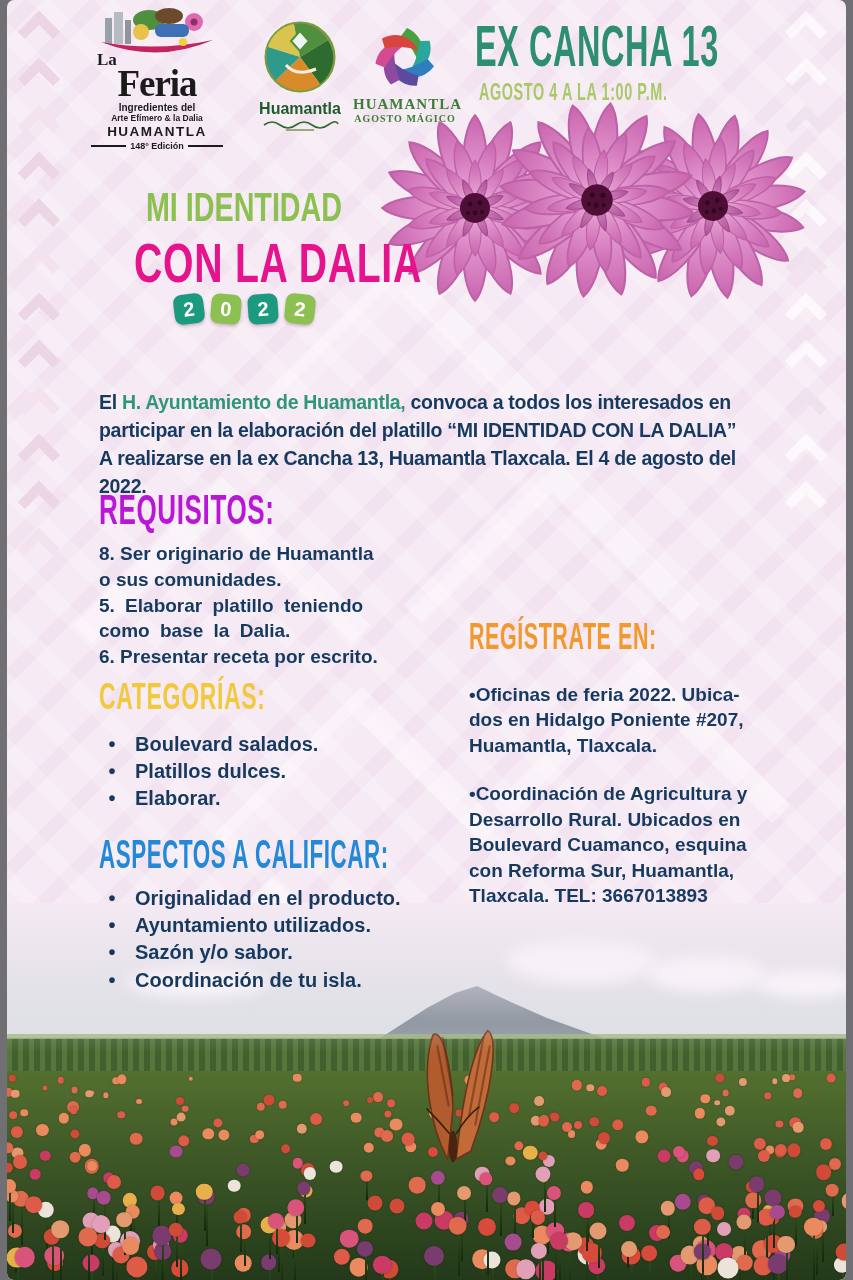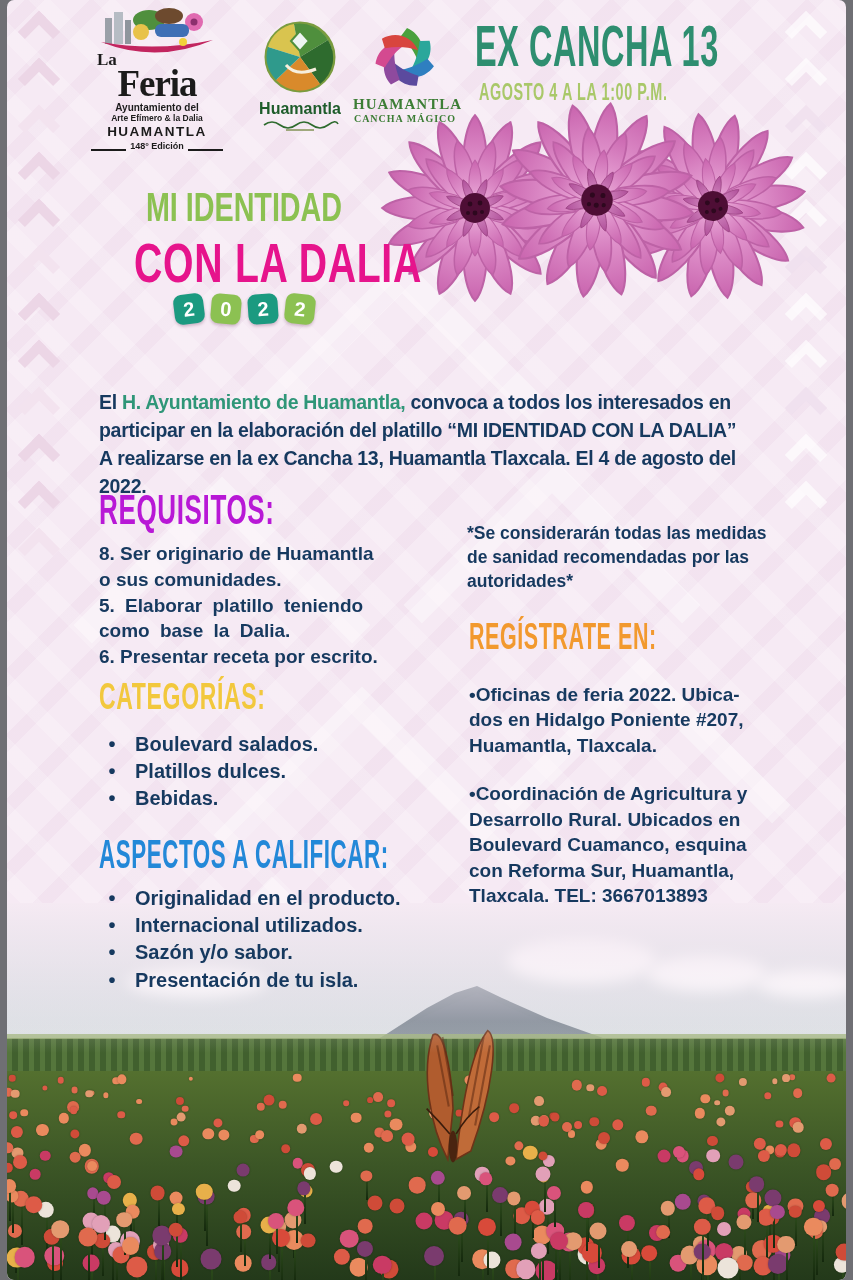--- a/index.html
+++ b/index.html
@@ -22,21 +22,21 @@
   .edge-right .chev:nth-child(3n){border-color:rgba(240,224,238,.9);}
   .wm{position:absolute;width:210px;height:210px;border:solid rgba(255,255,255,.38);border-width:26px 26px 0 0;transform:rotate(-45deg);z-index:1;}
 
   
   .logo-feria{position:absolute;left:84px;top:6px;width:132px;text-align:center;z-index:3;color:#1b1b1b;}
   .logo-feria .la{font-family:"Liberation Serif",serif;font-weight:bold;font-size:17px;text-align:left;margin-left:6px;margin-top:-12px;}
   .logo-feria .feria{font-family:"Liberation Serif",serif;font-weight:bold;font-size:37px;letter-spacing:-1px;line-height:.85;margin-top:-2px;}
   .logo-feria .l1{font-size:10px;font-weight:bold;margin-top:3px;}
   .logo-feria .l2{font-size:8.5px;font-weight:bold;}
   .logo-feria .nm{font-size:13.5px;font-weight:bold;letter-spacing:1.5px;margin-top:1px;}
-  .logo-feria .ed{display:flex;align-items:flex-end;gap:4px;font-size:9px;font-weight:bold;margin-top:2px;}
+  .logo-feria .ed{display:flex;align-items:center;gap:4px;font-size:9px;font-weight:bold;margin-top:2px;}
   .logo-feria .ed:before,.logo-feria .ed:after{content:"";flex:1;border-top:2px solid #1b1b1b;}
   .logo-huam{position:absolute;left:240px;top:20px;width:106px;text-align:center;z-index:3;}
   .logo-huam .nm{font-size:16px;font-weight:bold;color:#1d5c2a;margin-top:2px;}
   .logo-pueblo{position:absolute;left:346px;top:26px;width:104px;text-align:center;z-index:3;color:#3c7d35;}
   .logo-pueblo .nm{font-family:"Liberation Serif",serif;font-size:15px;font-weight:bold;letter-spacing:1px;margin-top:2px;}
   .logo-pueblo .sub{font-family:"Liberation Serif",serif;font-size:10px;font-weight:bold;letter-spacing:1px;}
 
   .venue{position:absolute;left:468px;top:12px;z-index:3;font-size:58px;font-weight:bold;letter-spacing:1px;
     color:var(--c-venue_green,#2e8e70);transform:scaleX(.56);transform-origin:left top;white-space:nowrap;}
   .datetime{position:absolute;left:472px;top:78px;z-index:3;font-size:24px;font-weight:bold;letter-spacing:1px;
@@ -151,21 +151,21 @@
       <ellipse cx="72" cy="10" rx="14" ry="8" fill="#6d4a2e"></ellipse>
       <circle cx="97" cy="16" r="9" fill="#e06ab0"></circle>
       <circle cx="97" cy="16" r="3.5" fill="#8c2f6d"></circle>
       <rect x="58" y="18" width="34" height="13" rx="6" fill="#3f6fb5"></rect>
       <circle cx="44" cy="26" r="8" fill="#e8c24a"></circle>
       <path d="M4,36 Q60,58 116,34 Q60,46 4,36 Z" fill="#c2255f"></path>
       <circle cx="86" cy="36" r="4" fill="#f2d23a"></circle>
     </svg>
     <div class="la">La</div>
     <div class="feria">Feria</div>
-    <div class="l1">Ayuntamiento del</div>
+    <div class="l1">Ingredientes del</div>
     <div class="l2">Arte Efímero &amp; la Dalia</div>
     <div class="nm">HUAMANTLA</div>
     <div class="ed">
         <span>148° Edición</span>
       </div>
   </div>
 
   <div class="logo-huam">
     <svg width="74" height="74" viewBox="-37 -37 74 74">
       <circle r="34" fill="#f6efdd" stroke="#7a9c3f" stroke-width="3"></circle>
@@ -190,21 +190,21 @@
         <path d="M2,-30 C16,-24 22,-8 14,6 C10,-6 4,-14 -4,-22 Z" fill="#4aa03e" transform="rotate(0)"></path>
         <path d="M2,-30 C16,-24 22,-8 14,6 C10,-6 4,-14 -4,-22 Z" fill="#2aa79b" transform="rotate(51)"></path>
         <path d="M2,-30 C16,-24 22,-8 14,6 C10,-6 4,-14 -4,-22 Z" fill="#2f7fc0" transform="rotate(102)"></path>
         <path d="M2,-30 C16,-24 22,-8 14,6 C10,-6 4,-14 -4,-22 Z" fill="#5b4a9e" transform="rotate(153)"></path>
         <path d="M2,-30 C16,-24 22,-8 14,6 C10,-6 4,-14 -4,-22 Z" fill="#8e4a9e" transform="rotate(204)"></path>
         <path d="M2,-30 C16,-24 22,-8 14,6 C10,-6 4,-14 -4,-22 Z" fill="#d44a90" transform="rotate(255)"></path>
         <path d="M2,-30 C16,-24 22,-8 14,6 C10,-6 4,-14 -4,-22 Z" fill="#d8453f" transform="rotate(306)"></path>
       </g>
     </svg>
     <div class="nm">HUAMANTLA</div>
-    <div class="sub">CANCHA MÁGICO</div>
+    <div class="sub">AGOSTO MÁGICO</div>
   </div>
 
   <div class="venue">EX CANCHA 13</div>
   <div class="datetime">AGOSTO 4 A LA 1:00 P.M.</div>
 
   <div class="t1">MI IDENTIDAD</div>
   <div class="t2">CON LA DALIA</div>
   <div class="yearrow">
     <div class="ybox">2</div>
     <div class="ybox">0</div>
@@ -312,47 +312,44 @@
     <li>
         <span class="bdot">•</span>
         <span>Boulevard salados.</span>
       </li>
     <li>
         <span class="bdot">•</span>
         <span>Platillos dulces.</span>
       </li>
     <li>
         <span class="bdot">•</span>
-        <span>Bebidas.</span>
+        <span>Elaborar.</span>
       </li>
   </ul>
 
   <div class="h-asp">ASPECTOS A CALIFICAR:</div>
   <ul class="blist asplist">
     <li>
         <span class="bdot">•</span>
         <span>Originalidad en el producto.</span>
       </li>
     <li>
         <span class="bdot">•</span>
-        <span>Internacional utilizados.</span>
+        <span>Ayuntamiento utilizados.</span>
       </li>
     <li>
         <span class="bdot">•</span>
         <span>Sazón y/o sabor.</span>
       </li>
     <li>
         <span class="bdot">•</span>
-        <span>Presentación de tu isla.</span>
+        <span>Coordinación de tu isla.</span>
       </li>
   </ul>
 
-  <div class="note preline">*Se considerarán  todas las medidas
-de sanidad recomendadas por las
-autoridades*</div>
   <div class="h-reg">REGÍSTRATE EN:</div>
   <div class="locs">
     <div class="loc preline">•Oficinas de feria 2022. Ubica-
 dos en Hidalgo Poniente #207,
 Huamantla, Tlaxcala.</div>
     <div class="loc preline">•Coordinación de Agricultura y
 Desarrollo Rural. Ubicados en
 Boulevard Cuamanco, esquina
 con Reforma Sur, Huamantla,
 Tlaxcala. TEL: 3667013893</div>

